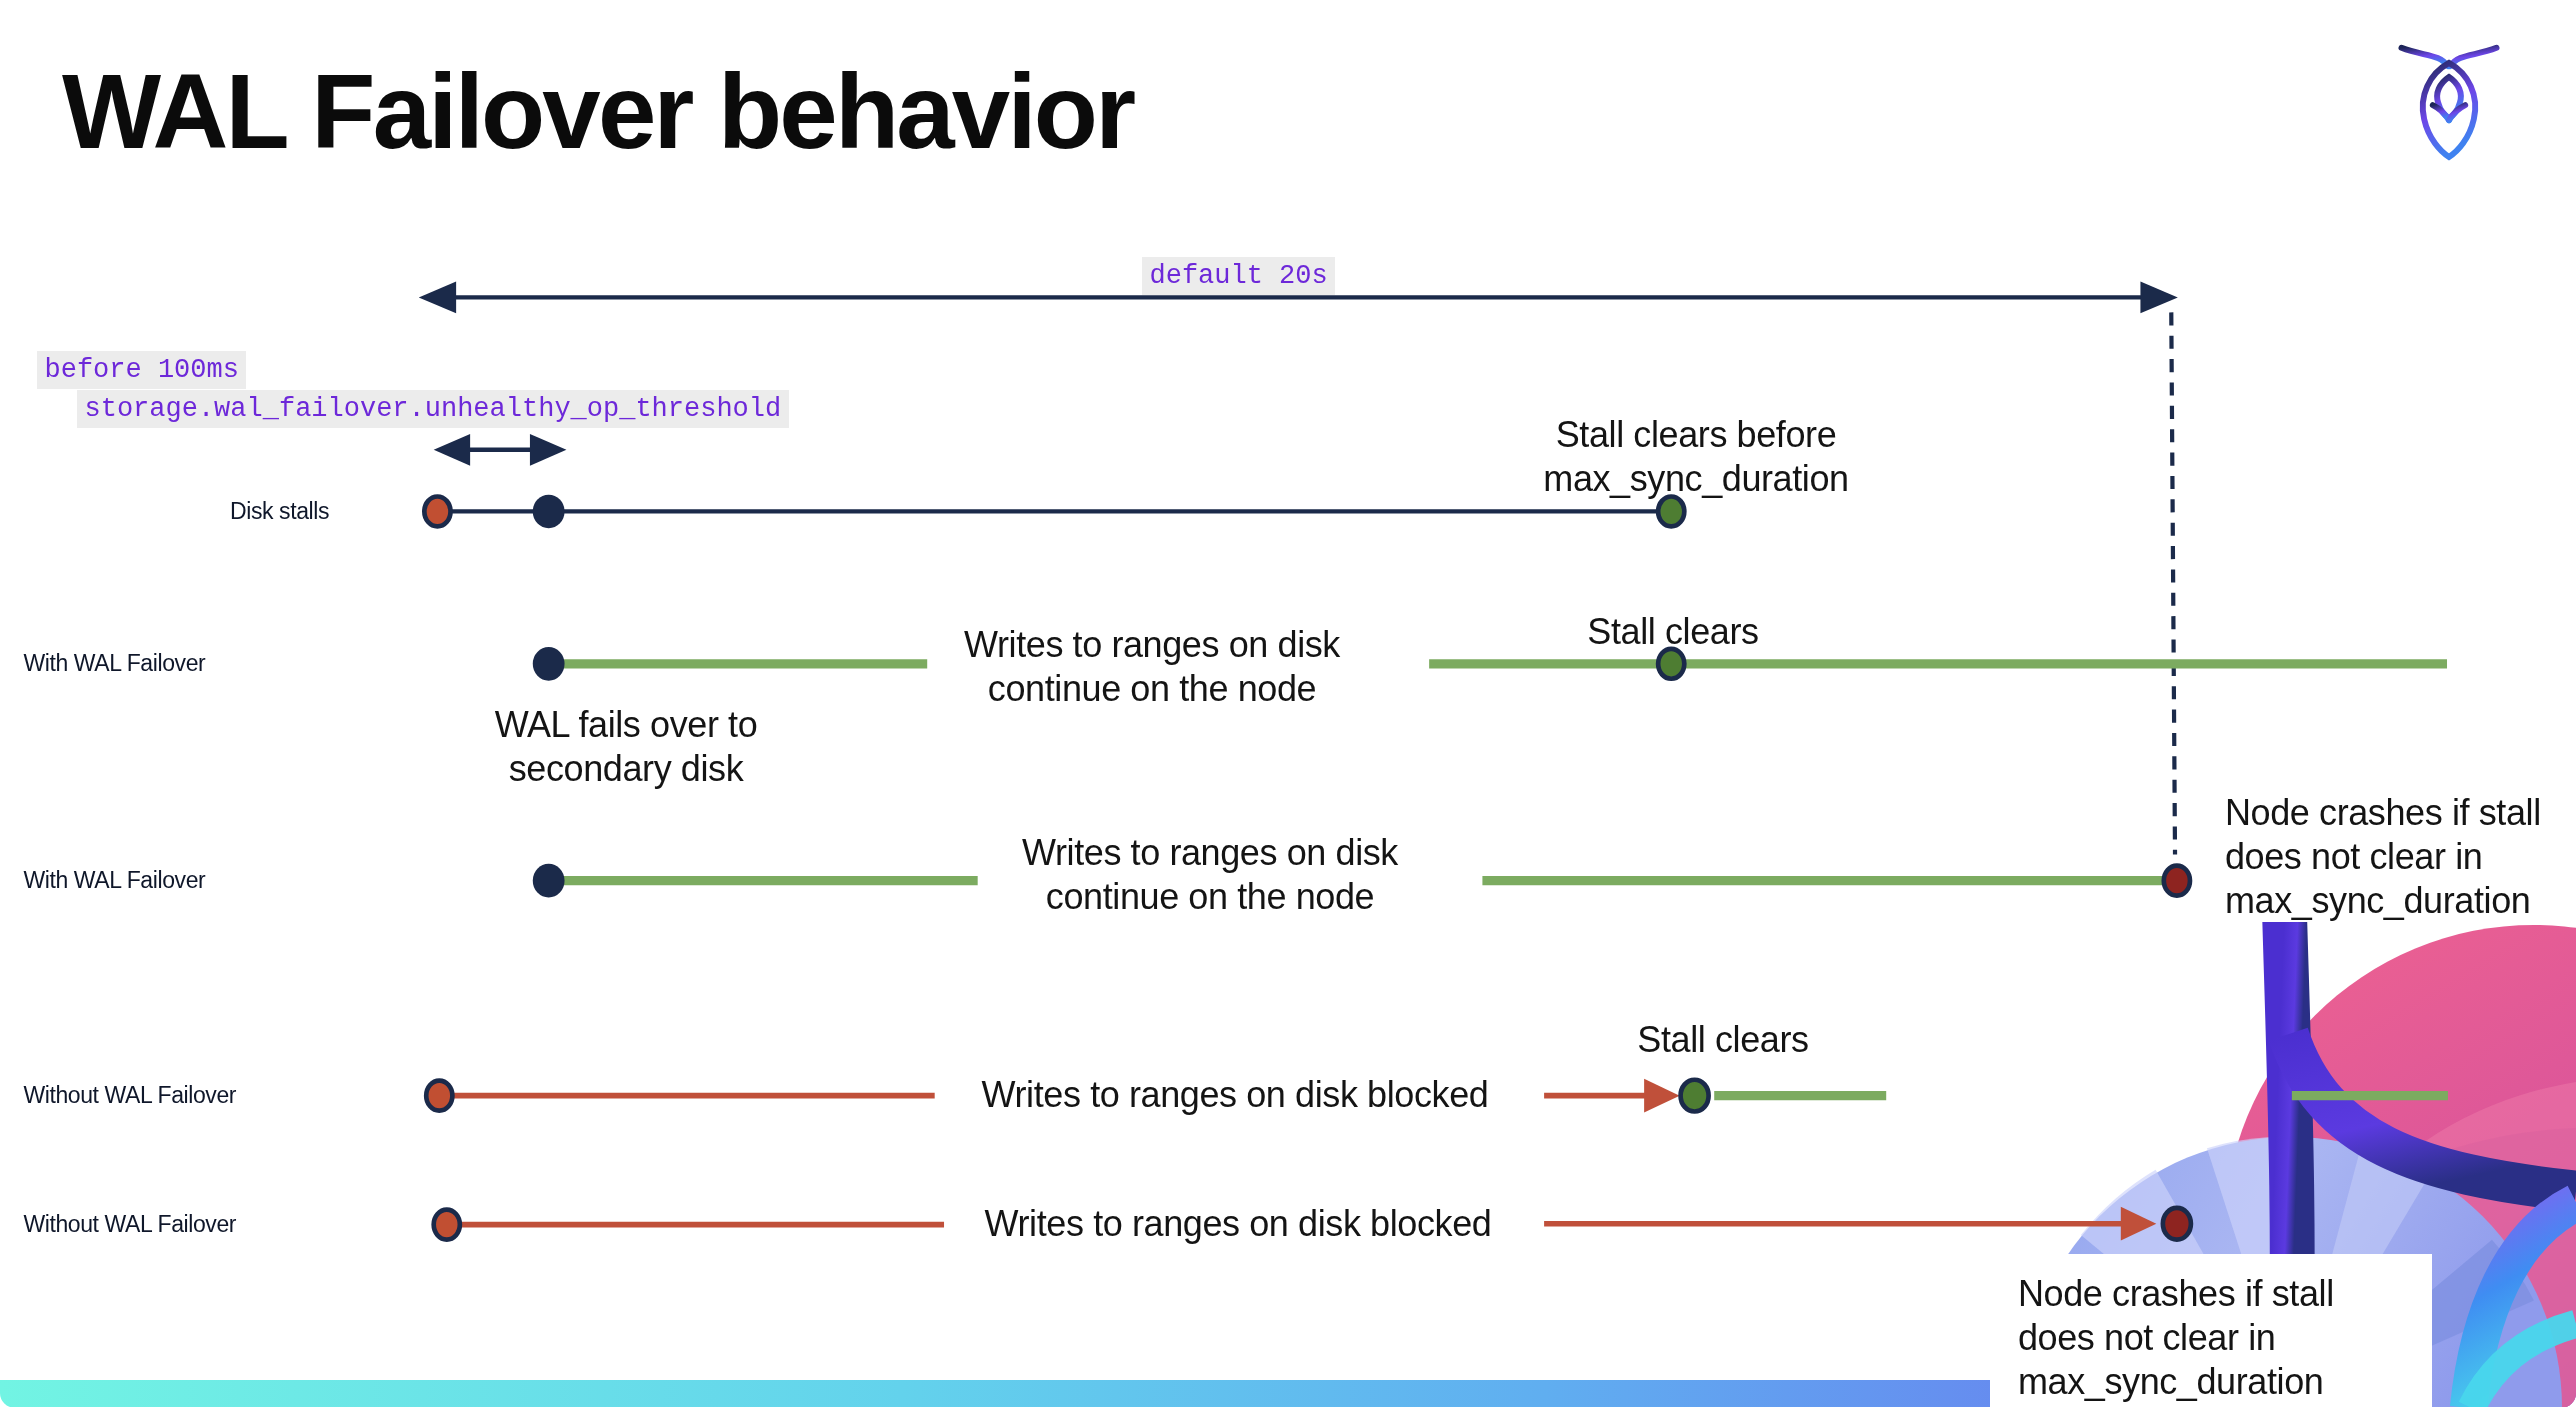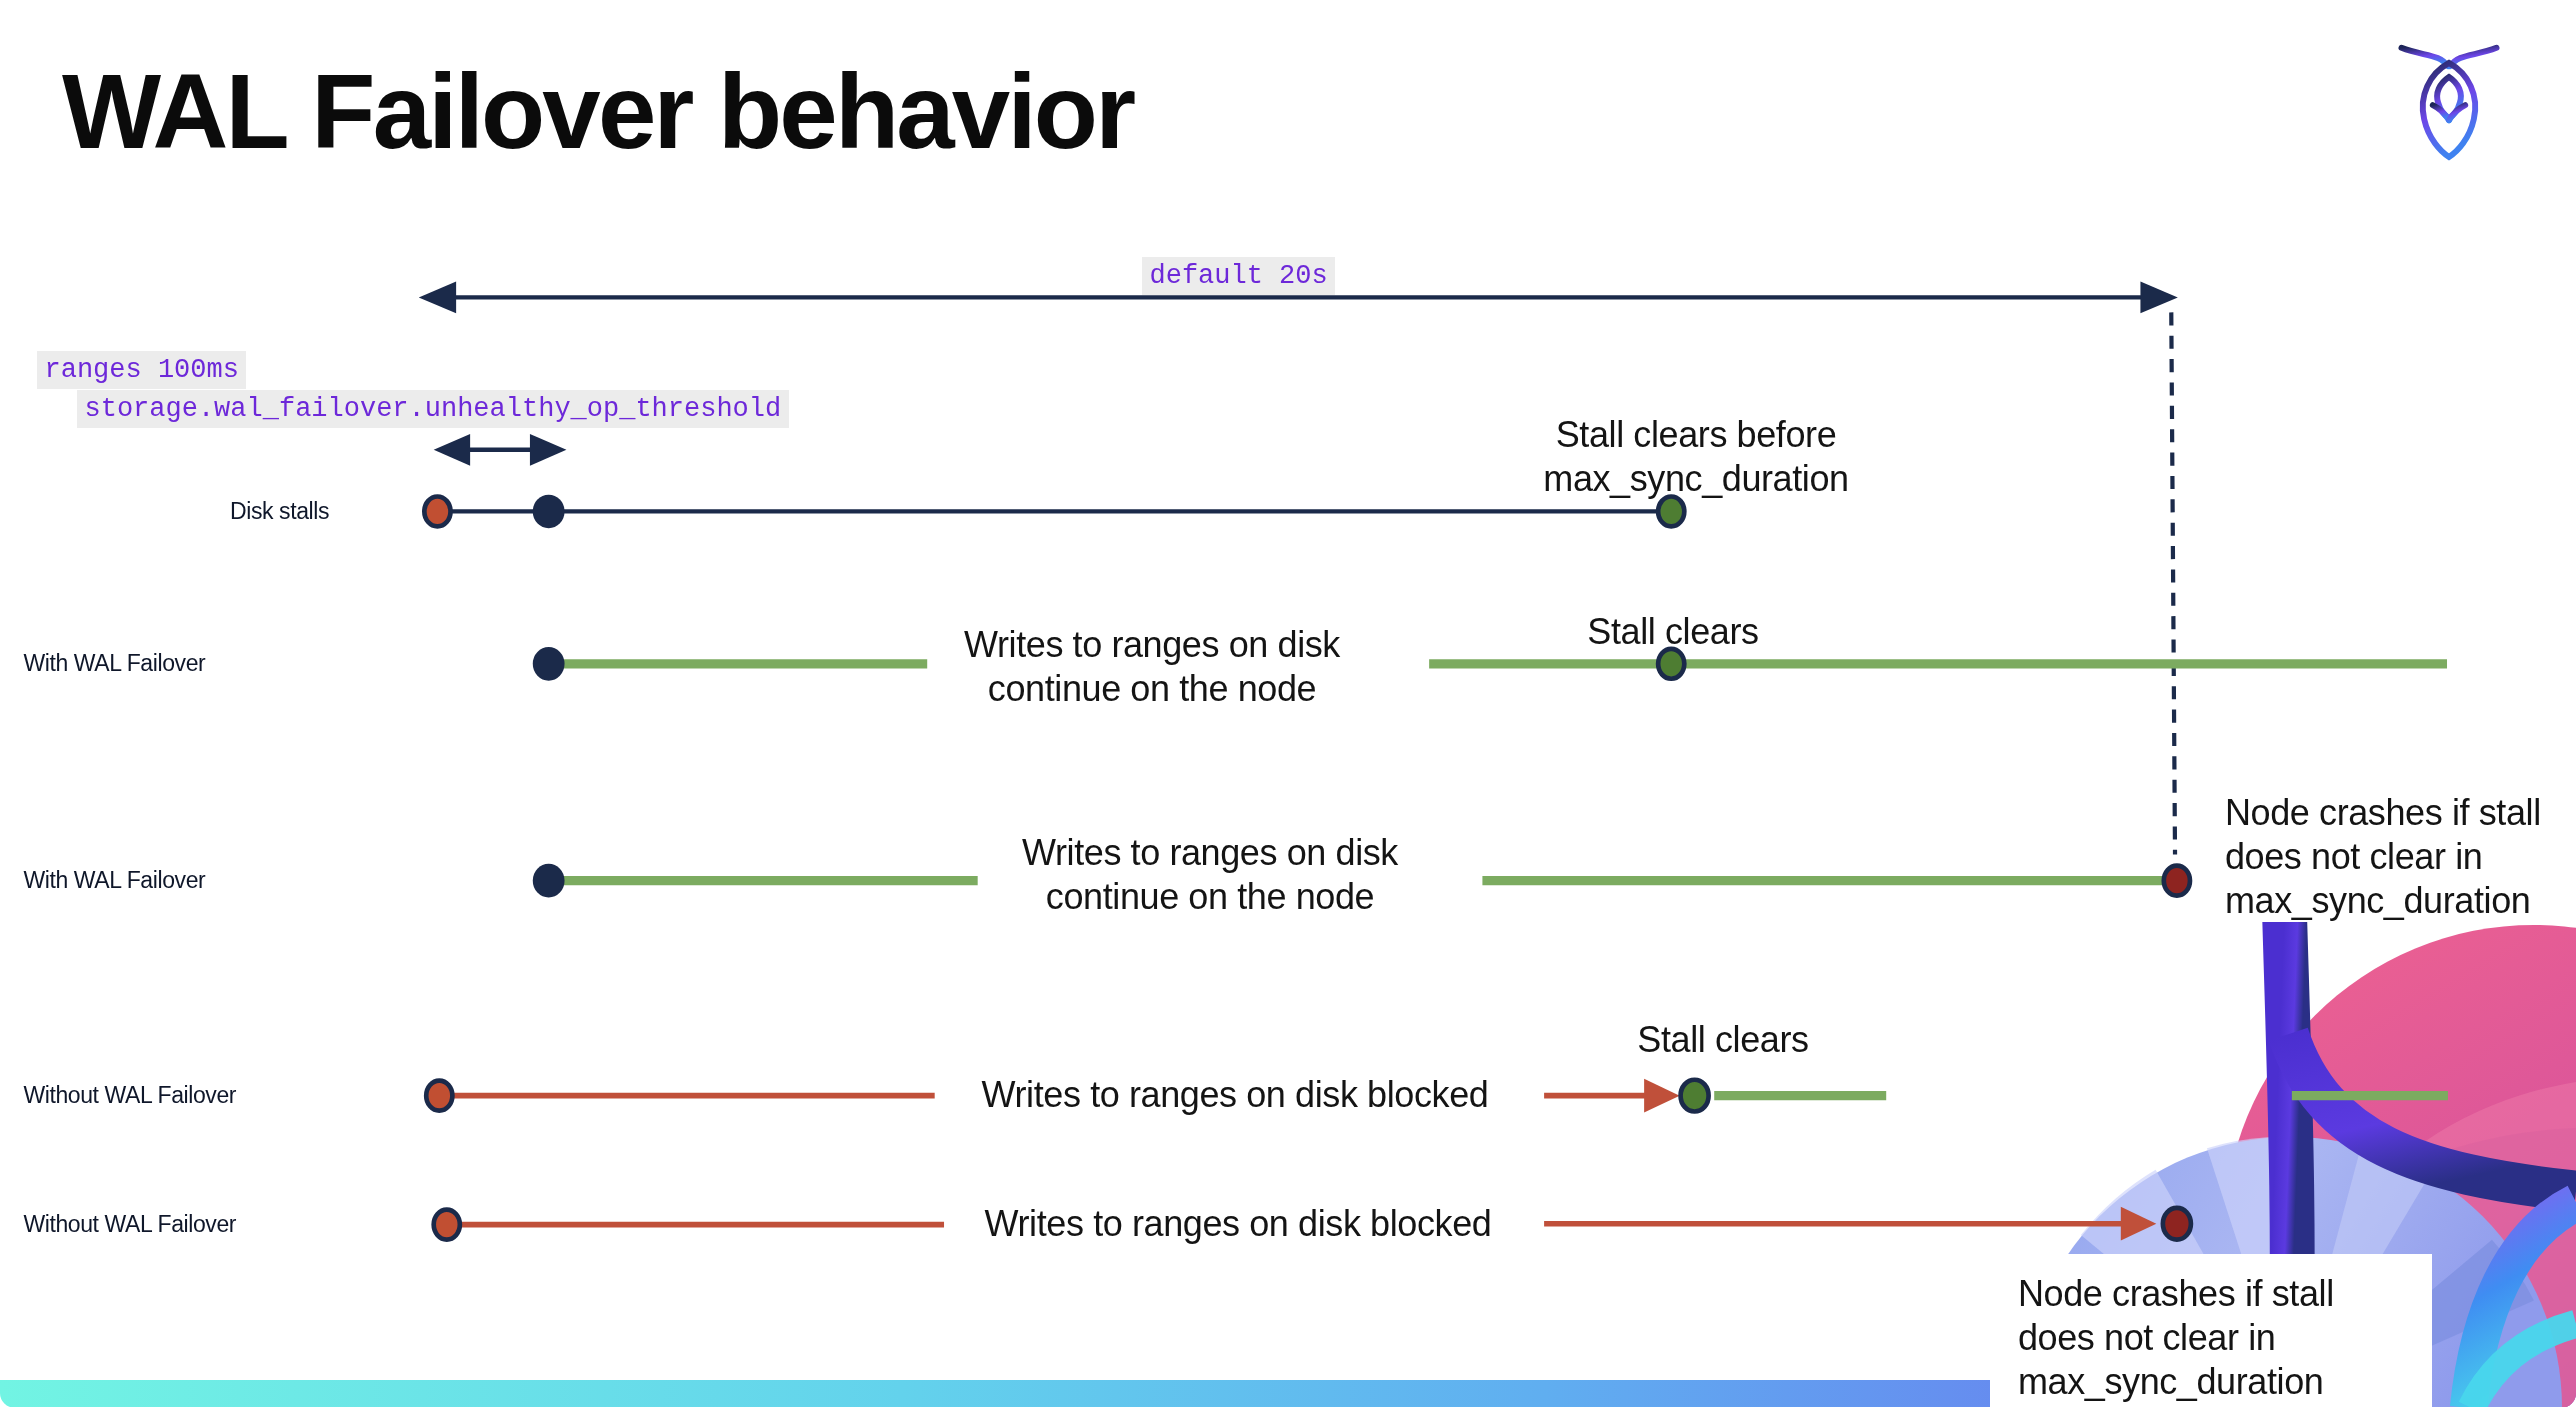--- a/index.html
+++ b/index.html
@@ -159,34 +159,38 @@
       <path d="M50,31 C59,37 63,46 60,55 C58,62 54,67 50,69 C46,67 42,62 40,55 C37,46 41,37 50,31 Z"></path>
       <path d="M50,69 L50,97"></path>
       <path d="M50,71 C46,64 41,60 35,57"></path>
       <path d="M50,71 C54,64 59,60 65,57"></path>
     </g>
   </svg>
 
   <div class="abs title">WAL Failover behavior</div>
 
   <div class="abs mono" style="left:1142px;top:257px;">default 20s</div>
-  <div class="abs mono" style="left:37px;top:351px;">ranges 100ms</div>
+  <div class="abs mono" style="left:37px;top:351px;">before 100ms</div>
   <div class="abs mono" style="left:37px;top:390px;margin-left:40px;">storage.wal_failover.unhealthy_op_threshold</div>
 
   <div class="abs row-label" style="left:230px;top:489px;">Disk stalls</div>
   <div class="abs row-label" style="left:23.4px;top:641px;">With WAL Failover</div>
   <div class="abs row-label" style="left:23.4px;top:858px;">With WAL Failover</div>
   <div class="abs row-label" style="left:23.4px;top:1073px;">Without WAL Failover</div>
   <div class="abs row-label" style="left:23.4px;top:1202px;">Without WAL Failover</div>
 
   <div class="abs ann center" style="left:1696px;top:407px;">
     <div>Stall clears before</div>
     <div>max_sync_duration</div>
   </div>
 
+  <div class="abs ann center" style="left:626px;top:697px;">
+    <div>WAL fails over to</div>
+    <div>secondary disk</div>
+  </div>
 
   <div class="abs ann center" style="left:1152px;top:617px;">
     <div>Writes to ranges on disk</div>
     <div>continue on the node</div>
   </div>
 
   <div class="abs ann center" style="left:1673px;top:604px;">Stall clears</div>
 
 
   <div class="abs ann center" style="left:1210px;top:825px;">

